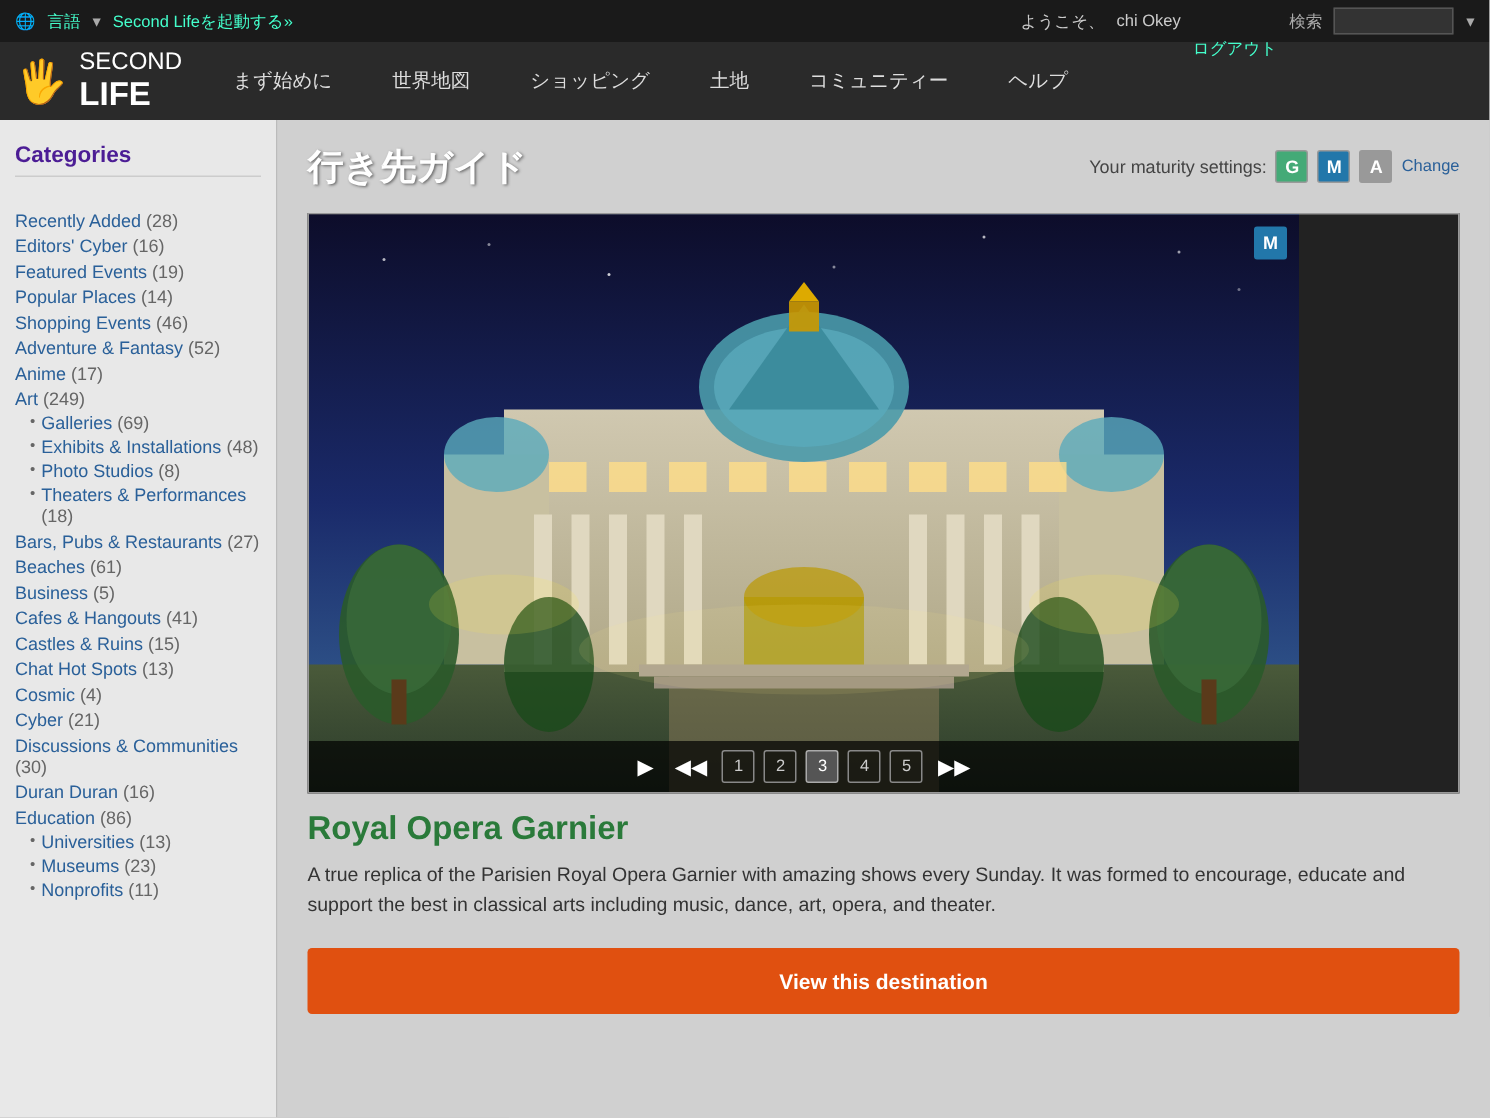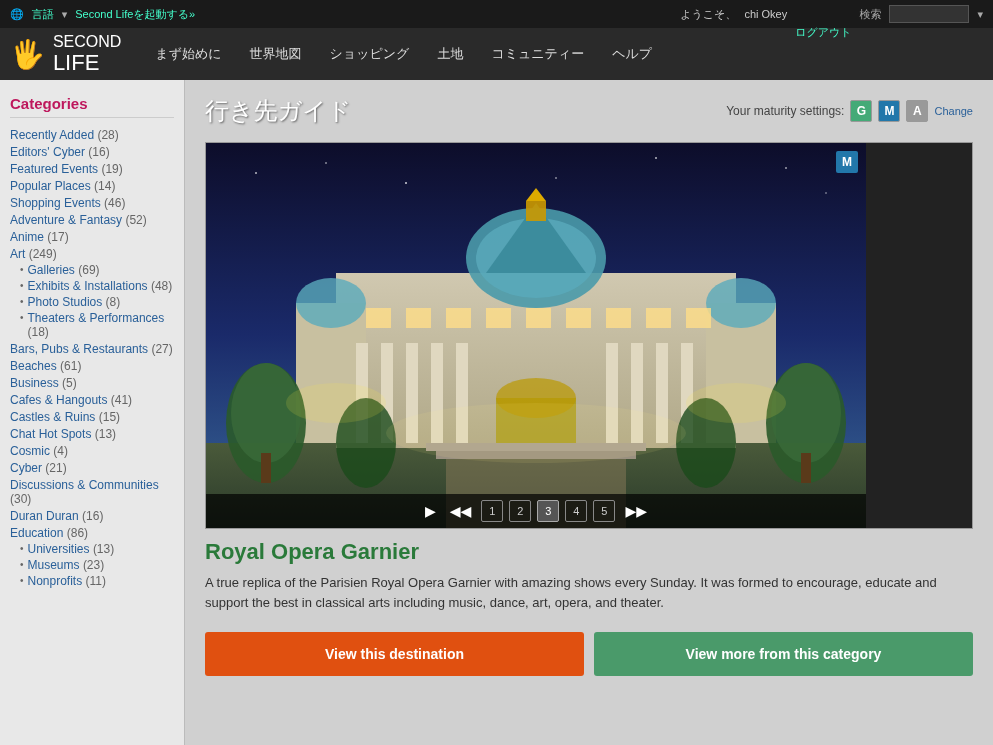--- a/index.html
+++ b/index.html
@@ -36,22 +36,22 @@
       background: #2a2a2a;
       height: 52px;
       display: flex;
       align-items: center;
       padding: 0 10px;
     }
     .logo { display: flex; align-items: center; margin-right: 20px; }
     .logo-hand { color: #4fc; font-size: 28px; margin-right: 8px; }
     .logo-text { color: #fff; font-size: 18px; font-weight: bold; line-height: 1.1; }
     .logo-text .second { font-weight: normal; font-size: 16px; display: block; }
-    .logo-text .life { font-size: 22px; font-weight: normal; display: block; }
-    .nav-links { display: flex; gap: 0; }
+    .logo-text .life { font-size: 22px; font-weight: bold; display: block; }
+    .nav-links { display: flex; gap: 12px; }
     .nav-link {
       color: #ddd;
       text-decoration: none;
       padding: 6px 14px;
       font-size: 13px;
       border-radius: 3px;
     }
 
     
     .content-wrapper {
@@ -64,22 +64,22 @@
     .sidebar {
       width: 185px;
       background: #e8e8e8;
       padding: 15px 10px;
       flex-shrink: 0;
       border-right: 1px solid #bbb;
     }
     .sidebar-title {
       font-size: 15px;
       font-weight: bold;
-      color: #be185d;
-      margin-bottom: 10px;
+      color: #4c1d95;
+      margin-bottom: 22px;
       padding-bottom: 5px;
       border-bottom: 1px solid #ccc;
     }
     .sidebar-list { list-style: none; }
     .sidebar-list li { margin-bottom: 3px; }
     .sidebar-list .cat-link {
       color: #2a6099;
       text-decoration: none;
       font-size: 12px;
       display: block;
@@ -98,21 +98,21 @@
 
     
     .page-header {
       display: flex;
       align-items: center;
       justify-content: space-between;
       margin-bottom: 15px;
     }
     .page-title {
       font-size: 24px;
-      font-weight: normal;
+      font-weight: bold;
       color: #fff;
       text-shadow: 1px 1px 2px #666;
     }
     .maturity-bar {
       display: flex;
       align-items: center;
       gap: 6px;
       font-size: 12px;
       color: #555;
     }
@@ -540,17 +540,16 @@
         </div>
       </div>
     </div>
 
     <h2 class="dest-title">Royal Opera Garnier</h2>
 
     <p class="dest-desc">A true replica of the Parisien Royal Opera Garnier with amazing shows every Sunday. It was formed to encourage, educate and support the best in classical arts including music, dance, art, opera, and theater.</p>
 
     <div class="action-buttons">
       <button class="btn-view-dest">View this destination</button>
-      <button class="btn-view-cat">View more from this category</button>
     </div>
 
   </div>
 </div>
 
 </body></html>

